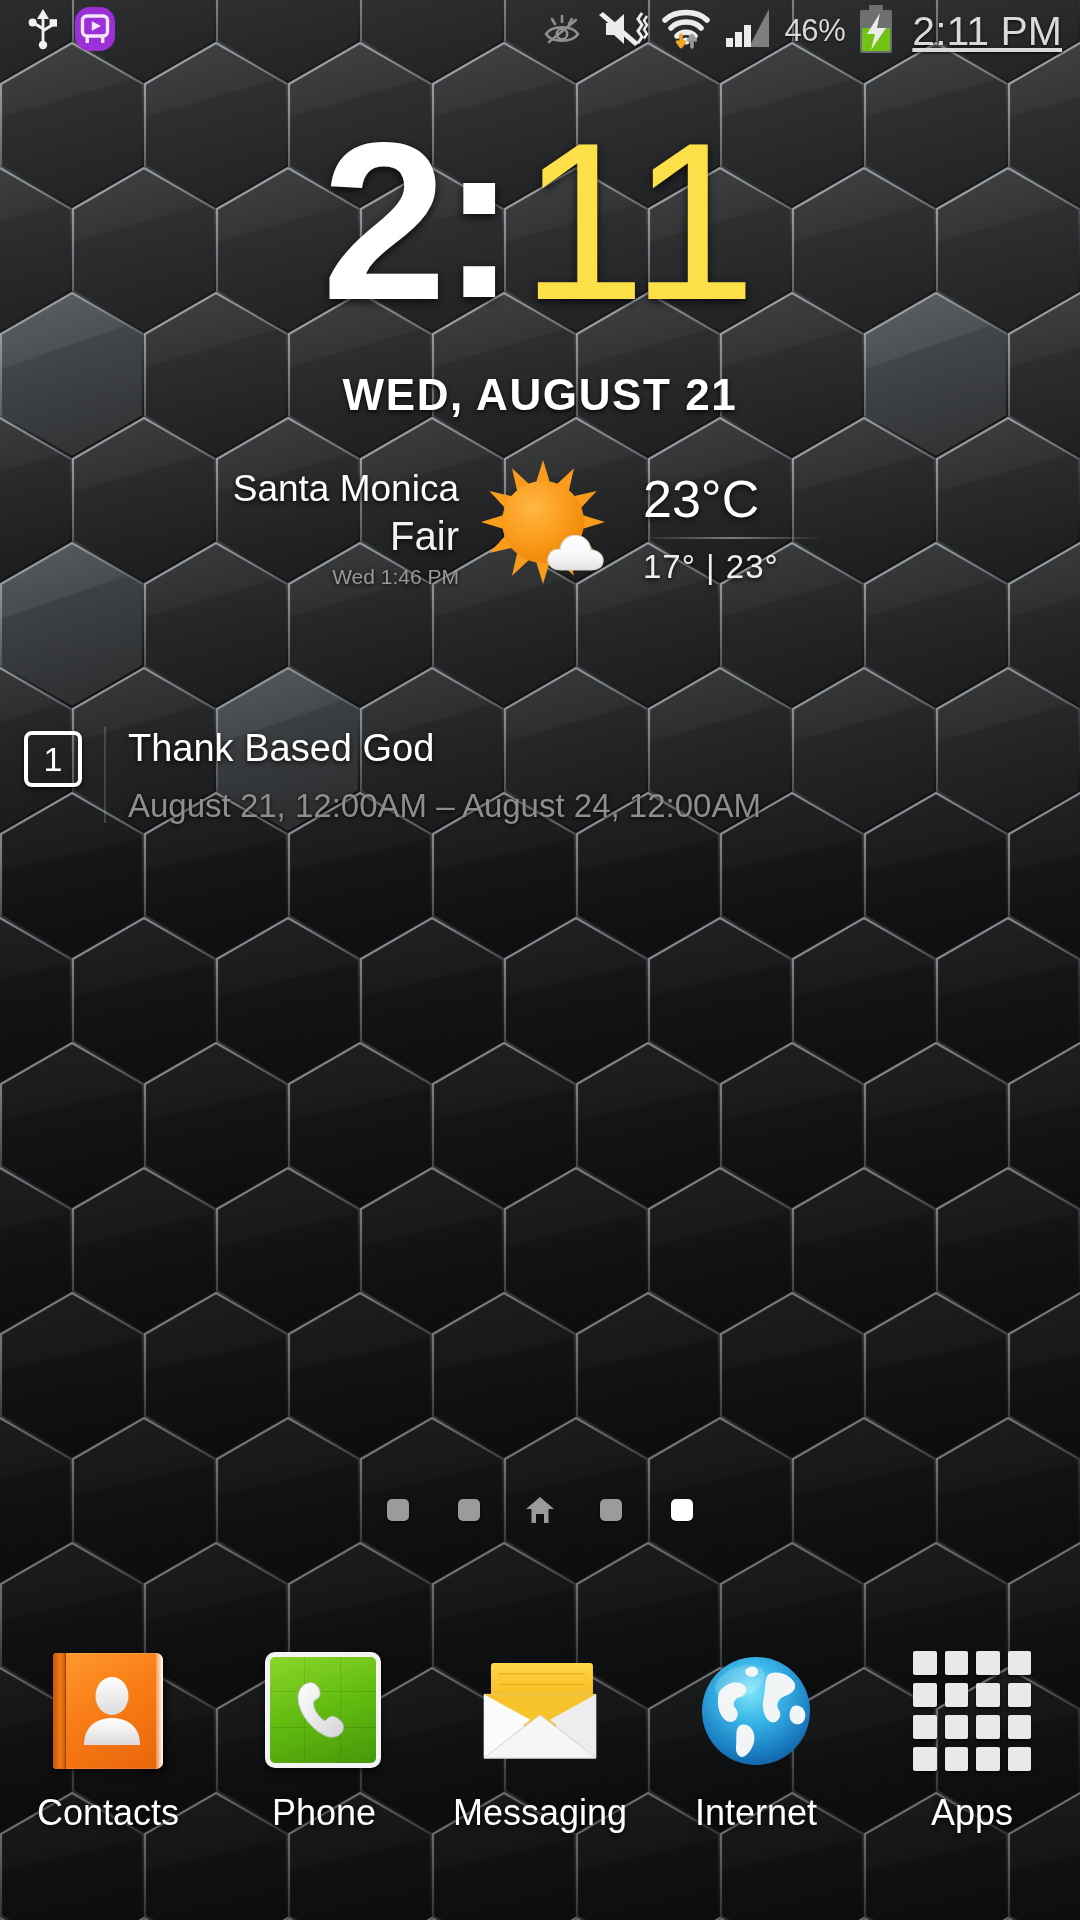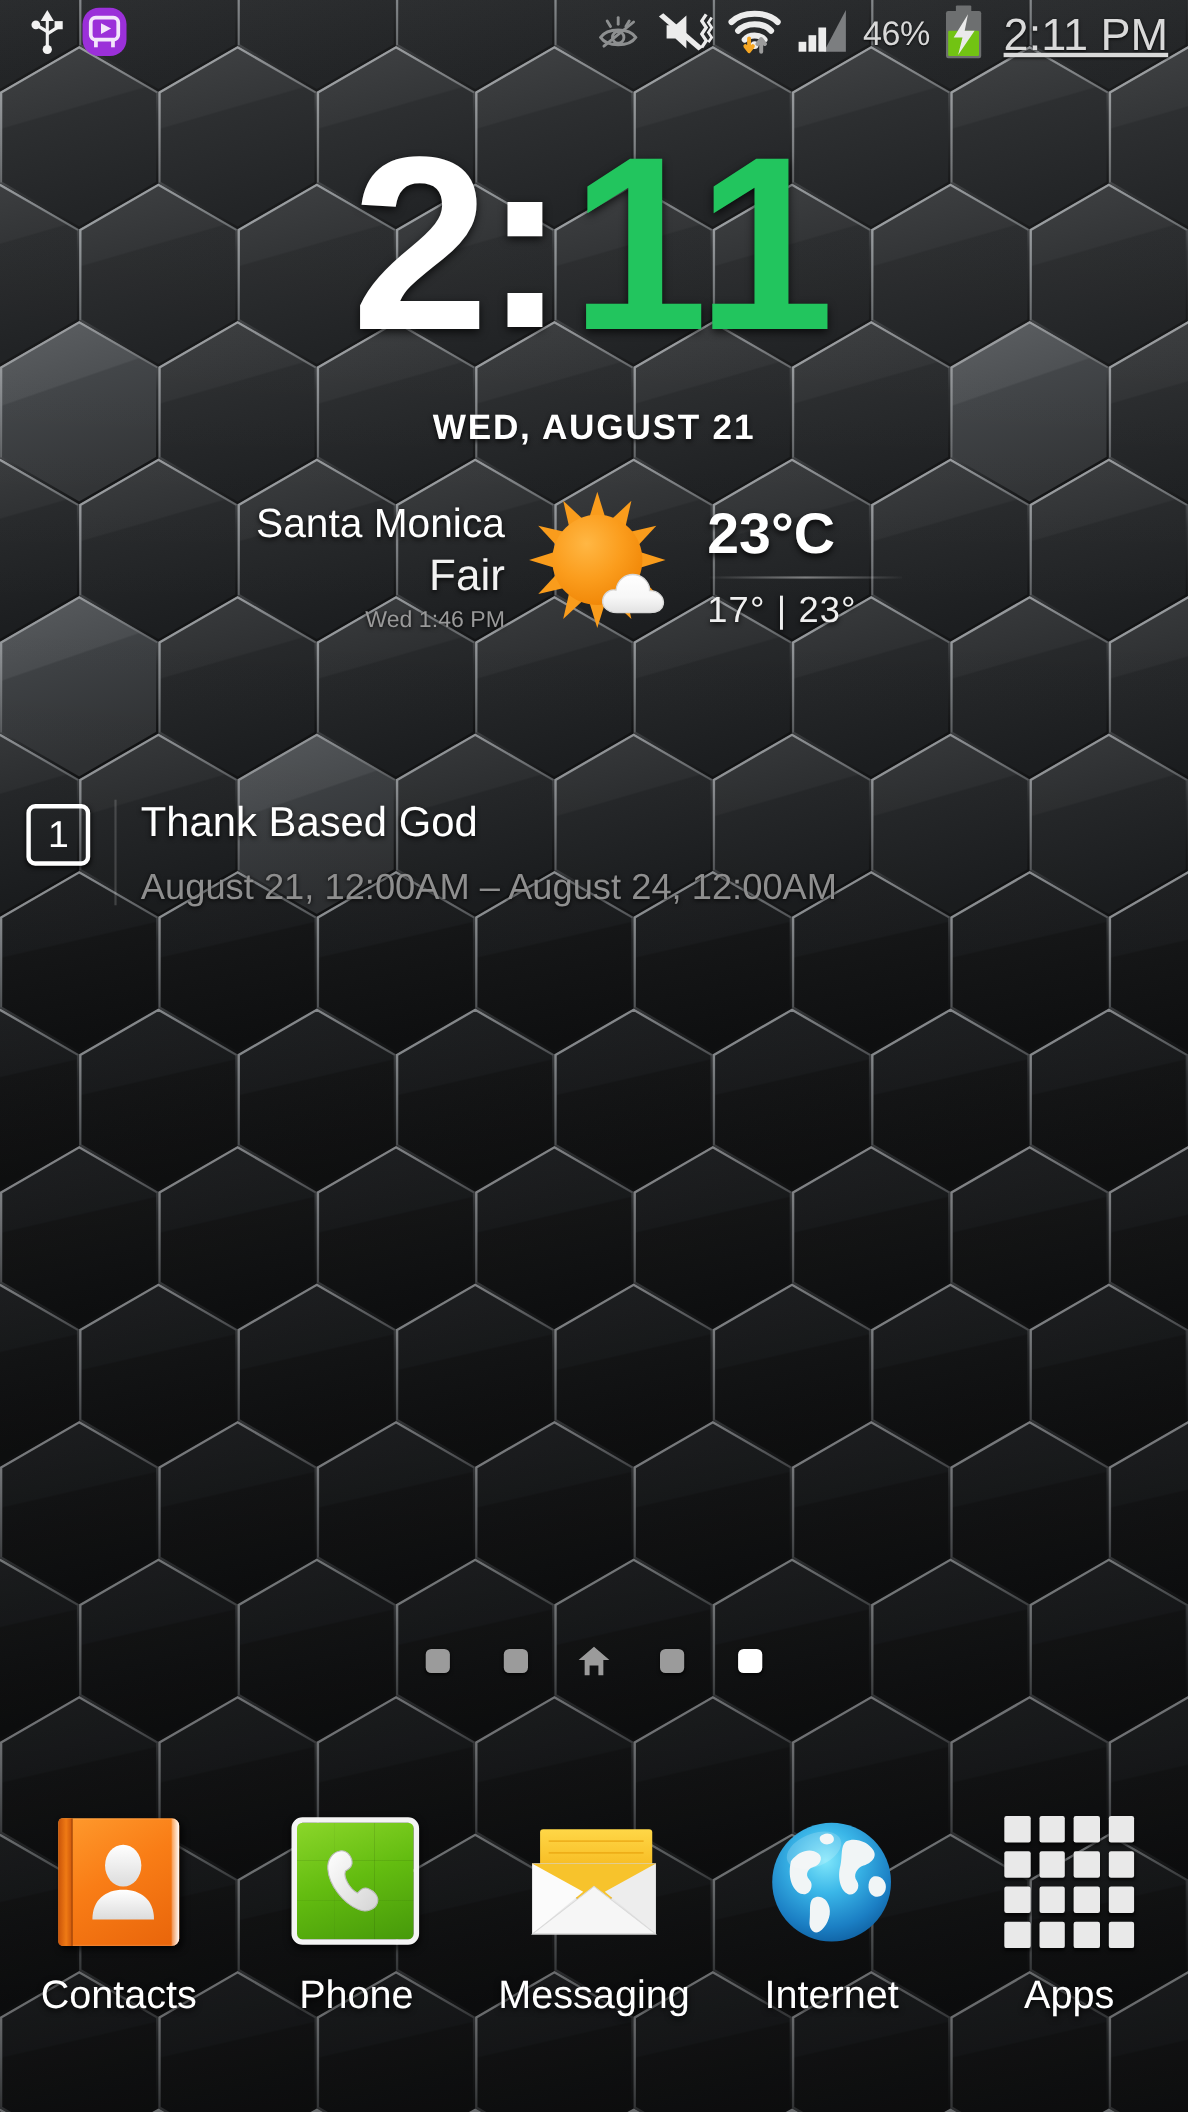--- a/index.html
+++ b/index.html
@@ -75,27 +75,27 @@
   #clk-hour {
     color:#fff; font-size:225px; font-weight:700;
     letter-spacing:-7px; line-height:0.92;
   }
   #clk-colon {
     color:#fff; font-size:225px; font-weight:700;
     line-height:0.92; margin:0 4px 0 2px;
     position:relative; top:-2px;
   }
   #clk-min {
-    color:#22c55e; font-size:225px; font-weight:700;
+    color:#fde047; font-size:225px; font-weight:400;
     letter-spacing:2px; line-height:0.92;
     font-family:"Liberation Sans", sans-serif;
   }
   #date-line {
     margin-top:42px;
-    color:#ffffff; font-size:32px; font-weight:700;
+    color:#ffffff; font-size:44px; font-weight:700;
     letter-spacing:1.6px;
     text-shadow:0 2px 5px rgba(0,0,0,.85);
   }
 
   
   #weather-row {
     margin-top:34px;
     display:flex; align-items:center; justify-content:center;
     height:150px;
   }
@@ -114,21 +114,21 @@
   #wx-updated {
     color:#9a9a9a; font-size:21px; font-weight:400; margin-top:6px;
     text-shadow:0 1px 4px rgba(0,0,0,.9);
   }
   #wx-icon { width:150px; height:150px; position:relative; flex:0 0 auto; }
   #wx-right {
     width:300px; padding-left:18px;
     display:flex; flex-direction:column; align-items:flex-start; justify-content:center;
   }
   #wx-temp {
-    color:#ffffff; font-size:52px; font-weight:700;
+    color:#ffffff; font-size:52px; font-weight:400;
     letter-spacing:0px; line-height:1;
     text-shadow:0 2px 6px rgba(0,0,0,.85);
   }
   #wx-divider {
     width:175px; height:2px; margin:12px 0 9px 2px;
     background:linear-gradient(to right, rgba(255,255,255,.02), rgba(255,255,255,.42), rgba(255,255,255,.02));
   }
   #wx-hilo {
     color:#efefef; font-size:33px; font-weight:300; letter-spacing:1px;
     text-shadow:0 2px 5px rgba(0,0,0,.85);

